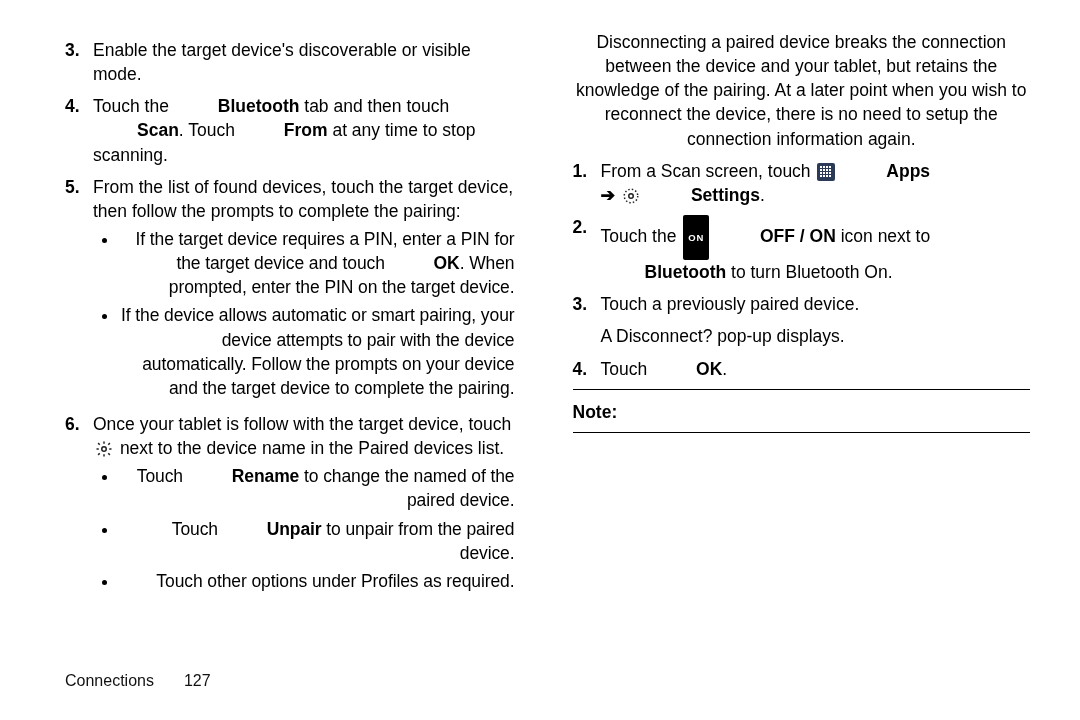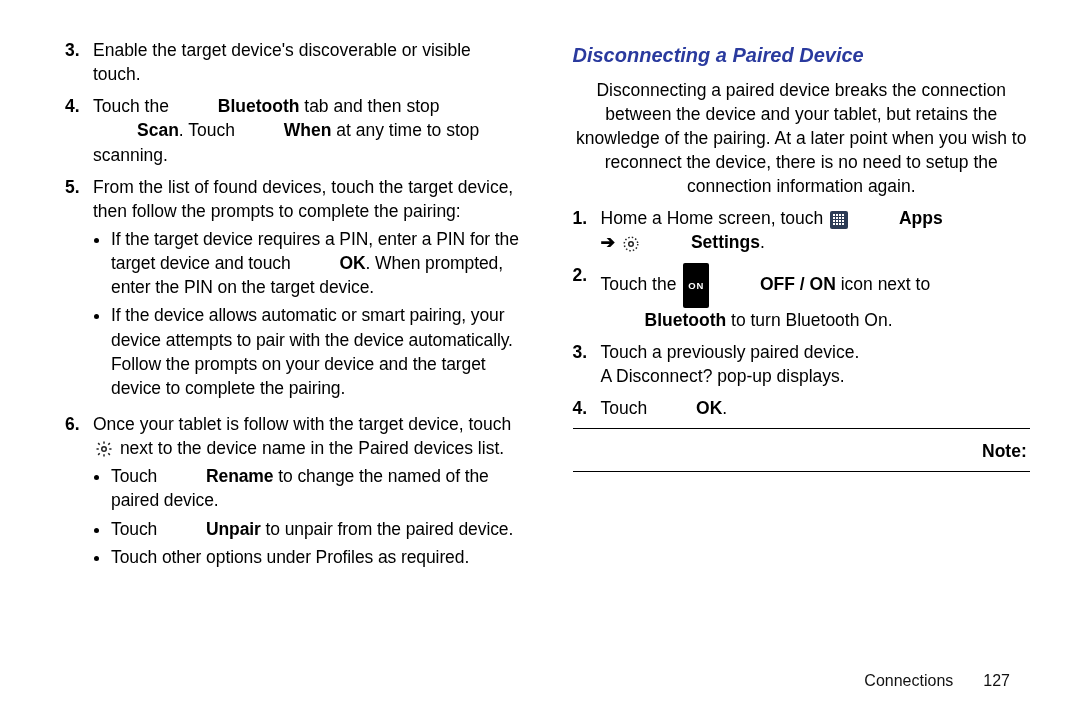--- a/index.html
+++ b/index.html
@@ -7,50 +7,50 @@
   .cols{flex:1;display:flex;gap:50px;}
   .col{flex:1;font-size:17.5px;line-height:1.38;}
   .bold{font-weight:700;padding-left:44px;}
   .heading{color:#2a3a9e;font-weight:700;font-style:italic;font-size:20px;margin:12px 0 8px 0;}
   .condensed{font-family:"Arial Narrow","Helvetica Condensed",Arial,Helvetica,sans-serif;letter-spacing:-0.1px;}
   .numlist{list-style:none;padding:0;margin:0;}
   .numlist>li{display:flex;margin:8px 0 6px 0;}
   .numlist .n{font-weight:700;min-width:28px;}
   .numlist .t{flex:1;}
   .bullets{list-style:disc;margin:4px 0 2px 0;padding-left:18px;}
-  .bullets>li{margin:4px 0;}
-  .note{display:flex;margin-top:10px;justify-content:flex-end;}
+  .bullets>li{margin:4px 8px;text-align:right;}
+  .note{display:flex;margin-top:10px;}
   .note .lbl{font-weight:700;min-width:48px;}
   hr.thin{border:none;border-top:1.5px solid #000;margin:8px 0;}
   
   .ico{display:inline-block;vertical-align:middle;margin:0 2px;}
   .ico svg{display:block;}
   .on-chip{display:inline-flex;align-items:center;background:#000;color:#fff;font-size:9.5px;font-weight:700;letter-spacing:0.8px;padding:16px 5px;border-radius:2px;vertical-align:middle;margin:0 2px;}
-  .footer{margin-top:10px;text-align:right;font-size:16px;color:#111;padding-right:20px;}
+  .footer{margin-top:10px;font-size:16px;color:#111;padding-right:20px;}
   .footer .sec{margin-right:30px;}
   .arrow{font-weight:700;}
   p{margin:0 0 6px 0;text-align:center;}
-  .sub{margin-top:0;}
+  .sub{margin-top:8px;}
 </style>
 </head>
 <body>
 
 <div class="page">
  <div class="cols">
 
   <div class="col">
    <ol class="numlist">
     <li>
       <span class="n">3.</span>
-      <span class="t">Enable the target device's discoverable or visible touch.</span>
+      <span class="t">Enable the target device's discoverable or visible mode.</span>
     </li>
     <li>
       <span class="n">4.</span>
       <span class="t">
-        <span>Touch the </span><span class="bold">Bluetooth</span><span> tab and then stop </span><span class="bold">Scan</span><span>. Touch </span><span class="bold">When</span><span> at any time to stop scanning.</span>
+        <span>Touch the </span><span class="bold">Bluetooth</span><span> tab and then touch </span><span class="bold">Scan</span><span>. Touch </span><span class="bold">From</span><span> at any time to stop scanning.</span>
       </span>
     </li>
     <li>
       <span class="n">5.</span>
       <span class="t">
         <span>From the list of found devices, touch the target device, then follow the prompts to complete the pairing:</span>
         <ul class="bullets condensed">
           <li>
             <span>If the target device requires a PIN, enter a PIN for the target device and touch </span><span class="bold">OK</span><span>. When prompted, enter the PIN on the target device.</span>
           </li>
@@ -77,27 +77,26 @@
             <span>Touch </span><span class="bold">Unpair</span><span> to unpair from the paired device.</span>
           </li>
           <li>Touch other options under Profiles as required.</li>
         </ul>
       </span>
     </li>
    </ol>
   </div>
 
   <div class="col">
-    <div class="heading">Disconnecting a Paired Device</div>
     <p>Disconnecting a paired device breaks the connection between the device and your tablet, but retains the knowledge of the pairing. At a later point when you wish to reconnect the device, there is no need to setup the connection information again.</p>
     <ol class="numlist">
       <li>
         <span class="n">1.</span>
         <span class="t">
-          <span>Home a Home screen, touch </span>
+          <span>From a Scan screen, touch </span>
           <span class="ico">
             <svg width="18" height="18" viewBox="0 0 18 18">
               <rect width="18" height="18" fill="#2b3b55" rx="2"></rect>
               <g fill="#fff">
                 <rect x="3" y="3" width="2" height="2"></rect>
                     <rect x="6" y="3" width="2" height="2"></rect>
                     <rect x="9" y="3" width="2" height="2"></rect>
                     <rect x="12" y="3" width="2" height="2"></rect>
                 <rect x="3" y="6" width="2" height="2"></rect>
                     <rect x="6" y="6" width="2" height="2"></rect>

